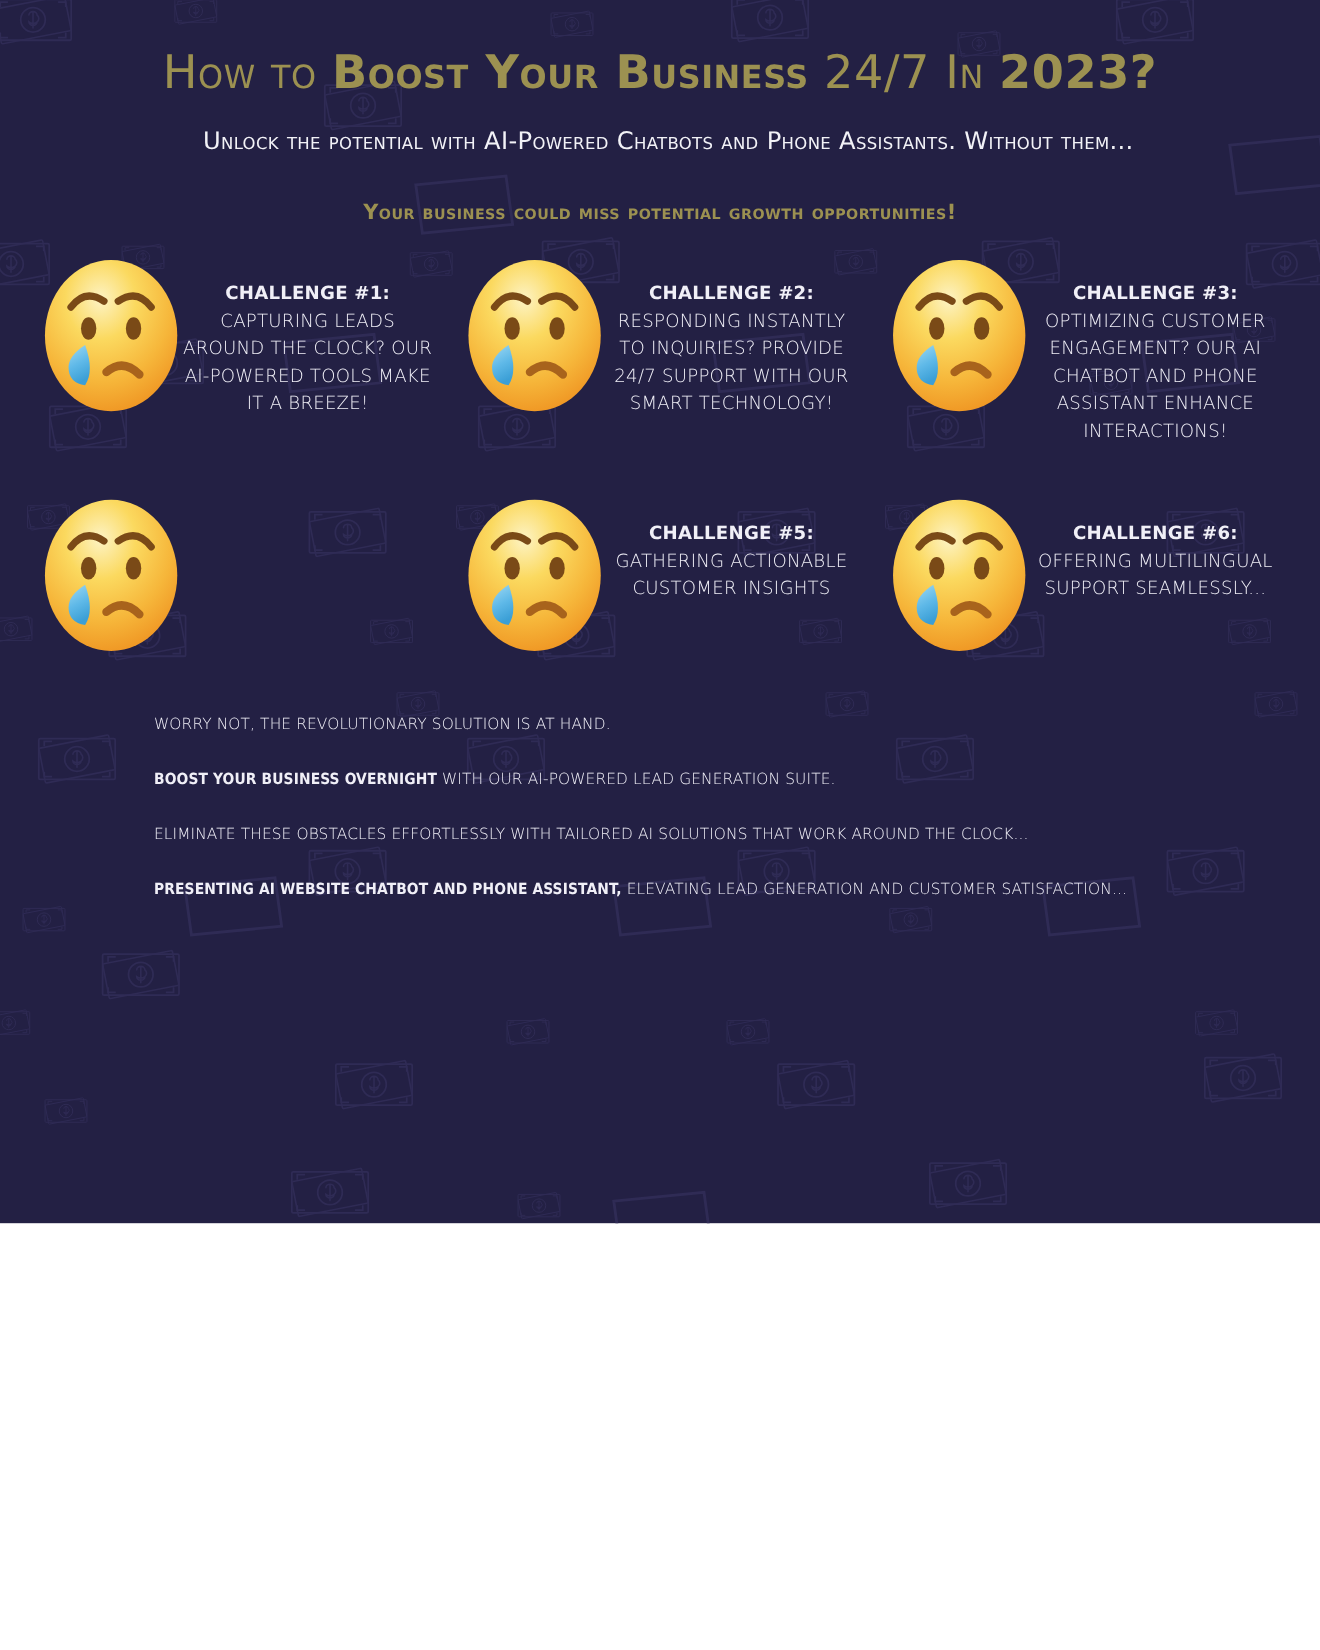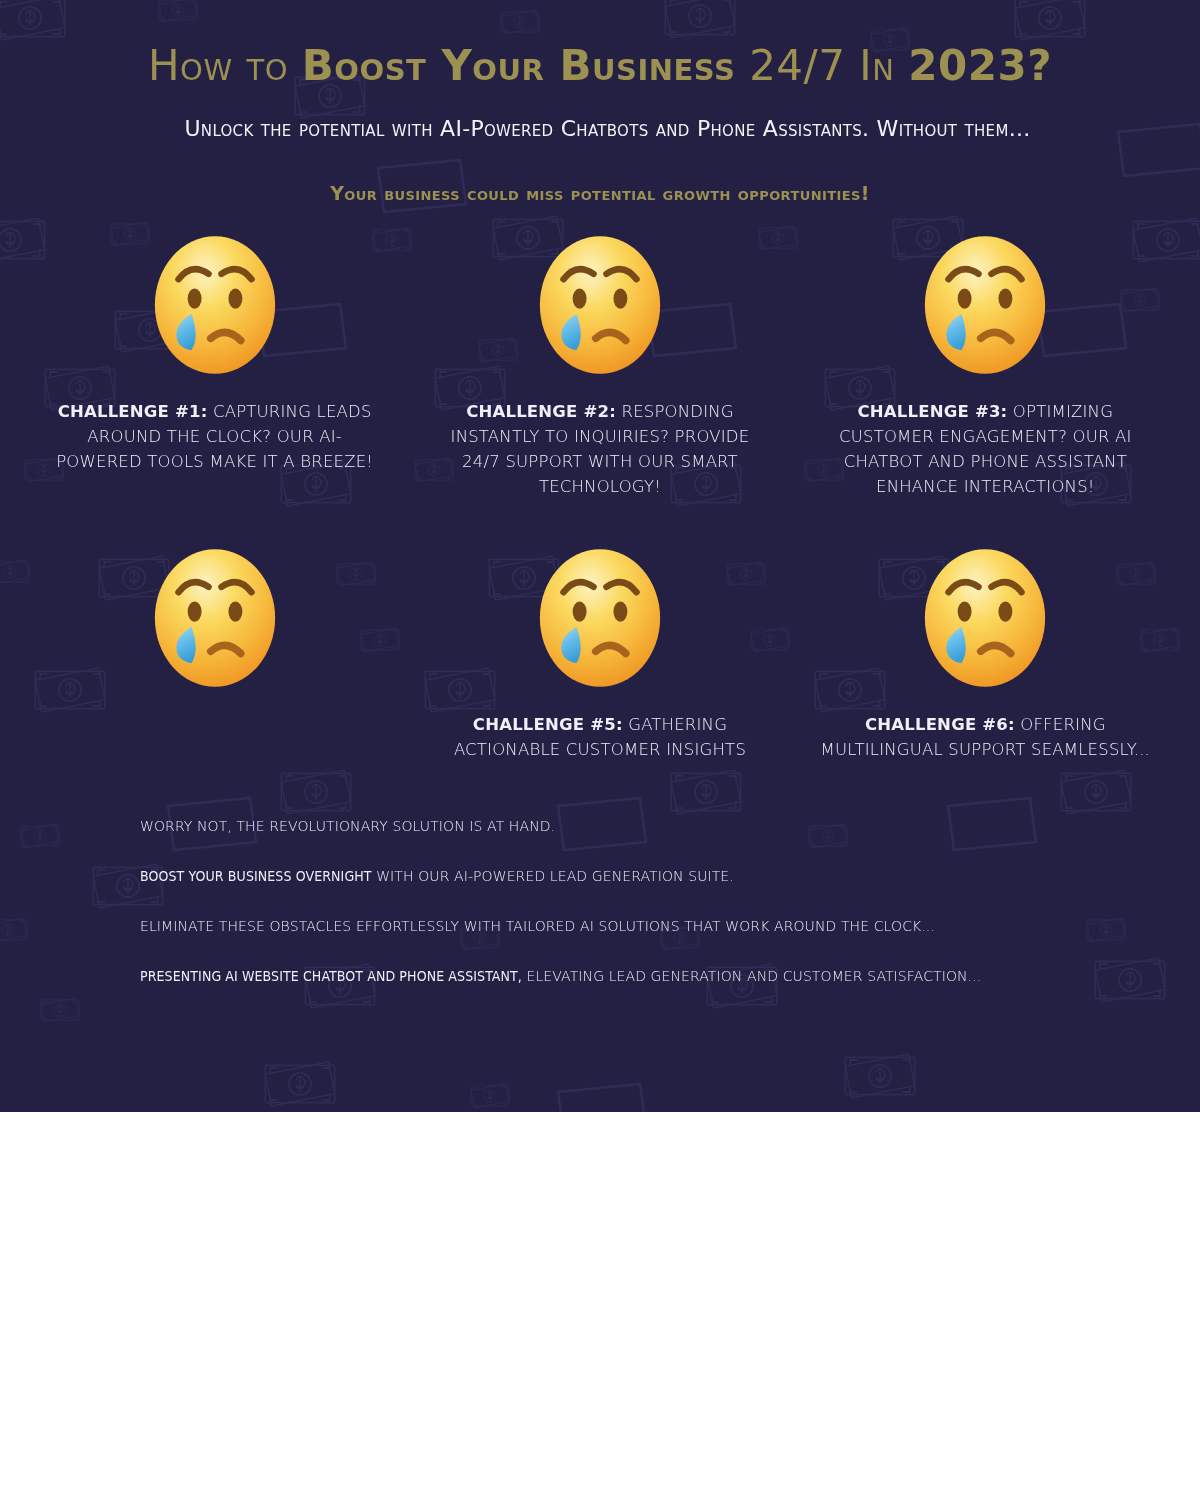--- a/index.html
+++ b/index.html
@@ -87,22 +87,22 @@
     grid-template-columns: repeat(3, 1fr);
     padding: 0 22px;
     box-sizing: border-box;
     width: 1200px;
   }
   .grid.row1 { margin-top: 26px; }
   .grid.row2 { margin-top: 46px; }
 
   .card {
     display: flex;
-    flex-direction: column;
-    align-items: center;
+    flex-direction: row;
+    align-items: flex-start;
     padding: 0 14px;
     box-sizing: border-box;
   }
   .emoji-wrap {
     width: 130px;
     height: 145px;
     display: flex;
     align-items: center;
     justify-content: center;
   }
@@ -134,21 +134,21 @@
     margin: 0 0 26px 0;
     color: #f0eff7;
     font-size: 14px;
     line-height: 24px;
     letter-spacing: 0.1px;
     text-transform: uppercase;
     font-weight: 300;
     font-stretch: condensed;
   }
   .bottom p:last-child { margin-bottom: 0; }
-  .bottom .b { font-weight: 400; }
+  .bottom .b { font-weight: 700; }
 </style>
 </head>
 <body>
 
 <div class="panel">
 
   <div class="wallpaper">
     <svg viewBox="0 0 1200 1112" xmlns="http://www.w3.org/2000/svg" aria-hidden="true">
       <defs>
         <g id="note">

